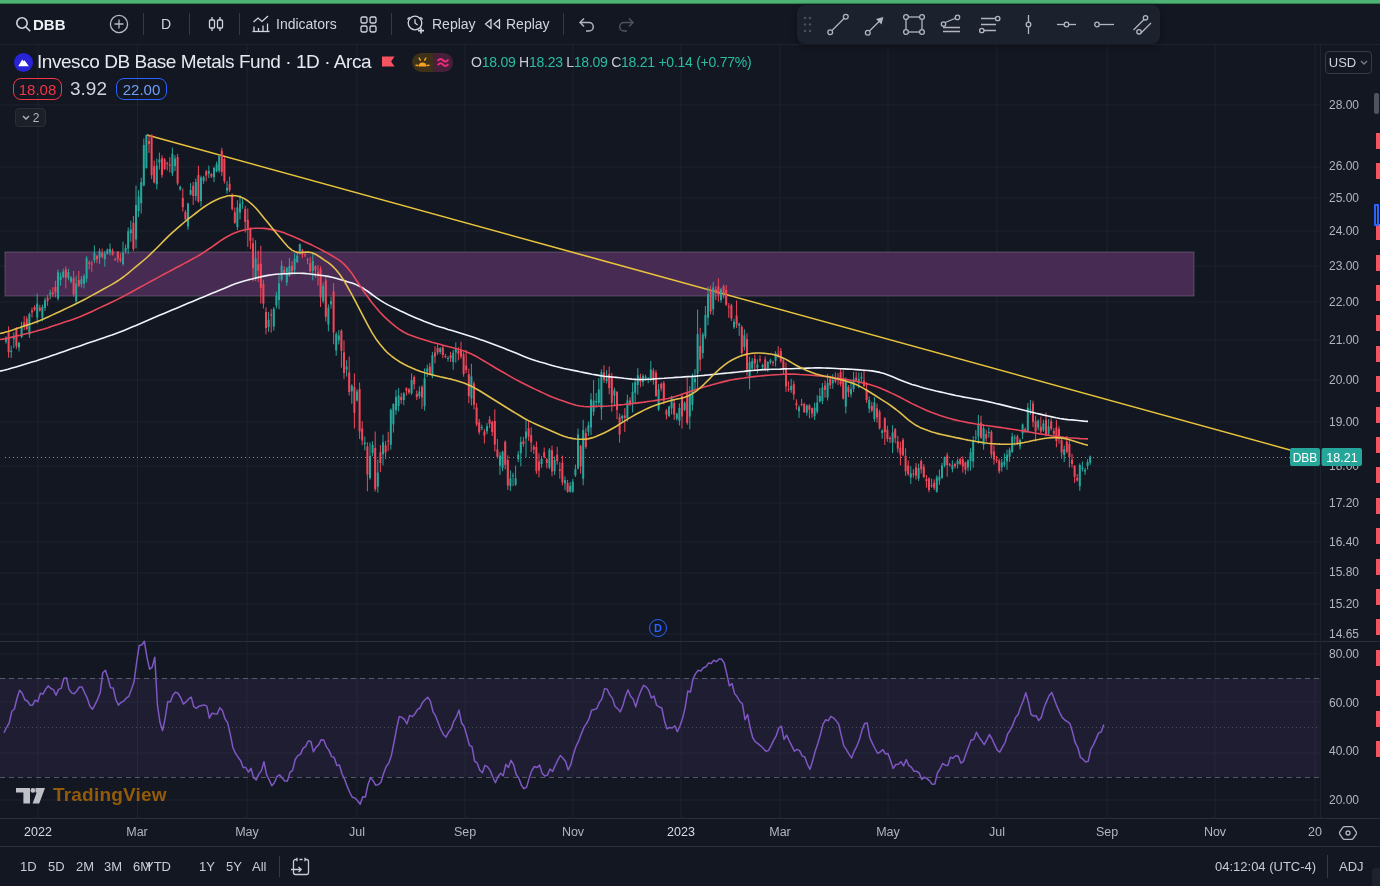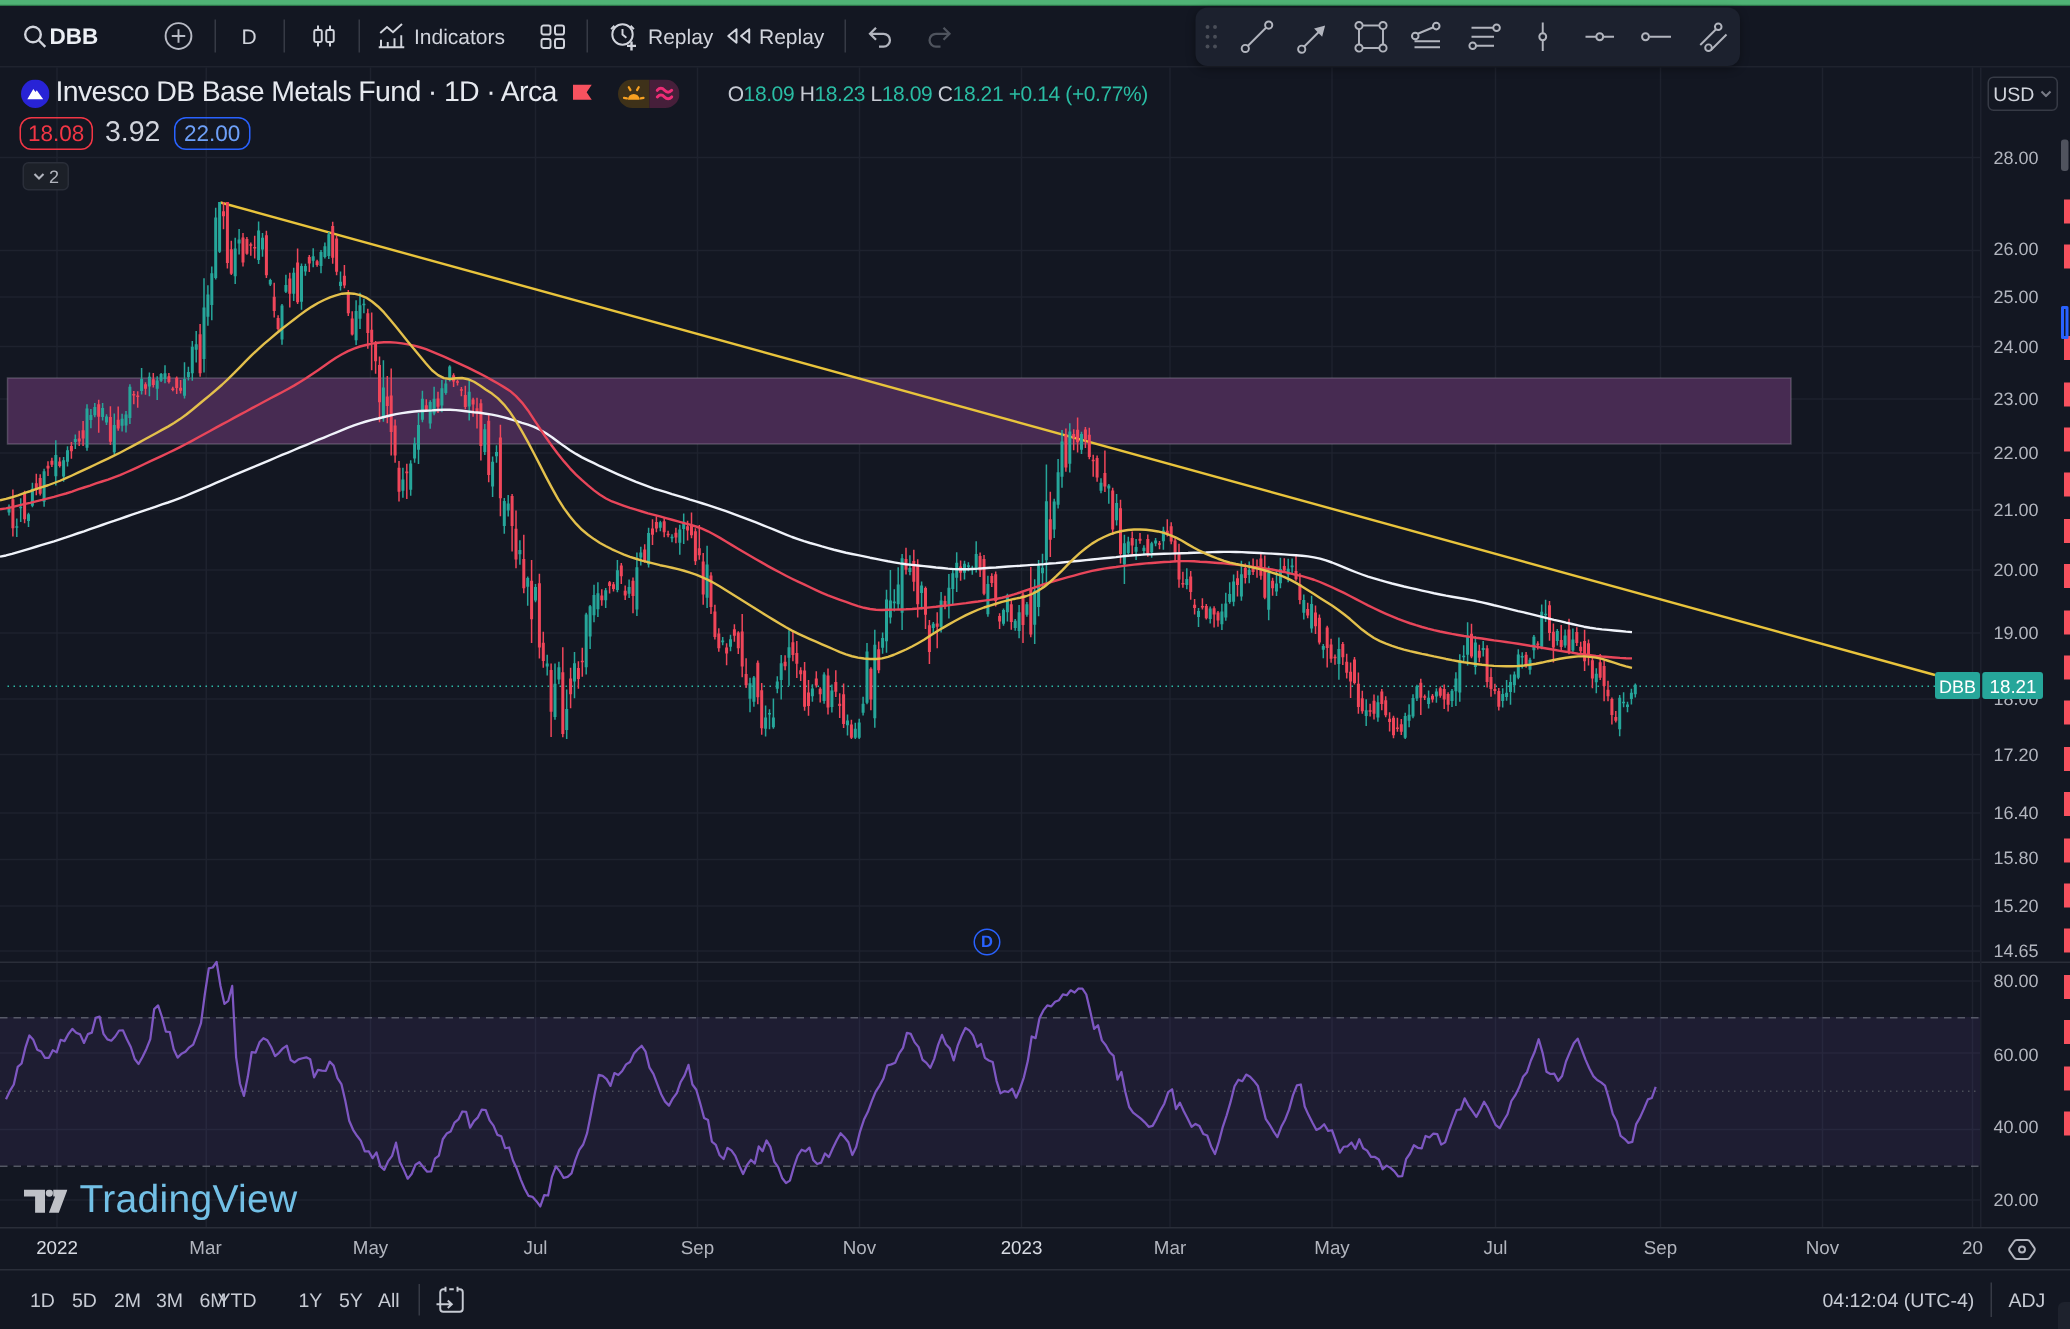--- a/index.html
+++ b/index.html
@@ -10,21 +10,21 @@
 .sep{position:absolute;top:10px;width:1px;height:22px;background:#363a45}
 .htext{font-size:14px;color:#d1d4dc}
 #legend1{left:14px;top:51px;height:22px;display:flex;align-items:center;gap:4px}
 .t15{font-size:19px;letter-spacing:-0.45px;color:#e6e9ef}
 #legend2{left:13px;top:78px;height:22px;display:flex;align-items:flex-end}
 .box{height:22px;border-radius:8px;display:flex;align-items:center;justify-content:center;font-size:15px}
 #btn2{left:15px;top:108px;width:31px;height:19px;border:1px solid #2a2e39;background:#1c2028;border-radius:4px;display:flex;align-items:center;justify-content:center;gap:3px;color:#b2b5be;font-size:12px}
 #dtb{left:797px;top:5px;width:363px;height:39px;background:#1c212e;border-radius:8px;box-shadow:0 2px 6px rgba(0,0,0,.35)}
 #usd{left:1325px;top:51px;width:47px;height:23px;border:1px solid #363a45;border-radius:4px;display:flex;align-items:center;justify-content:center;gap:4px;color:#d1d4dc;font-size:13px}
 #wm{left:16px;top:784px;display:flex;align-items:center;gap:8px;color:#d5d7dc;opacity:.9}
-#wm .wt{font-size:26px;font-weight:normal;letter-spacing:0.2px;color:#7dd3fc}
+#wm .wt{font-size:19px;font-weight:bold;letter-spacing:0.2px;color:#a16207}
 #dcirc{left:649px;top:619px;width:18px;height:18px;border:1.5px solid #2962ff;border-radius:50%;color:#2962ff;font-size:11px;display:flex;align-items:center;justify-content:center;font-weight:bold}
 #bbar{left:0;top:847px;width:1380px;height:39px;color:#c7cbd4;font-size:13px}
 .bitem{position:absolute;top:0;height:39px;display:flex;align-items:center}
 #strip{left:1374px;top:45px;width:6px;height:841px}
 .rm{position:absolute;left:2px;width:4px;height:16px;background:#f7525f}
 </style></head>
 <body>
 <svg id="chart" width="1380" height="886" viewBox="0 0 1380 886" style="position:absolute;left:0;top:0">
 <path d="M38,45V818M137.5,45V818M247,45V818M357,45V818M465,45V818M573,45V818M681,45V818M780,45V818M888,45V818M997,45V818M1107,45V818M1215,45V818M1315,45V818M0,105H1320M0,167H1320M0,198H1320M0,231H1320M0,266H1320M0,302H1320M0,340H1320M0,380H1320M0,422H1320M0,466H1320M0,503H1320M0,542H1320M0,573H1320M0,604H1320M0,634H1320M0,654H1320M0,702H1320M0,753H1320M0,800H1320" stroke="#1e222e" fill="none"></path>
 <rect x="5" y="252" width="1189" height="44" fill="#472b52" stroke="#9b93a5" stroke-opacity="0.38" stroke-width="1"></rect>
@@ -246,21 +246,21 @@
             <path d="M4.2 2.2l1.1 1.9M10.8 2.2l-1.1 1.9M1 9.2l1.9.4M14 9.2l-1.9.4"></path>
           </g>
         </svg>
     </div>
     <div style="width:20.5px;background:#461f3a;display:flex;align-items:center;justify-content:center">
       <svg width="14" height="12" viewBox="0 0 14 12" fill="none" stroke="#ee2d76" stroke-width="2" stroke-linecap="round">
           <path d="M2.2 4.2q2.4,-2.6 4.8,0t4.8,0M2.2 8.6q2.4,-2.6 4.8,0t4.8,0"></path>
         </svg>
     </div>
   </div>
-  <span id="ohlc" style="margin-left:28px;font-size:14px;letter-spacing:-0.26px;color:#c7cbd4;white-space:pre">O<span style="color:#2abda4">18.09</span> H<span style="color:#2abda4">18.23</span> L<span style="color:#2abda4">18.09</span> C<span style="color:#2abda4">18.21</span> <span style="color:#2abda4">+0.14 (+0.77%)</span></span>
+  <span id="ohlc" style="margin-left:14px;font-size:14px;letter-spacing:-0.26px;color:#c7cbd4;white-space:pre">O<span style="color:#2abda4">18.09</span> H<span style="color:#2abda4">18.23</span> L<span style="color:#2abda4">18.09</span> C<span style="color:#2abda4">18.21</span> <span style="color:#2abda4">+0.14 (+0.77%)</span></span>
 </div>
 
 <div class="abs" id="legend2">
   <div class="box" style="width:49px;border:1.5px solid #f23645;color:#f23645">18.08</div>
   <div style="margin-left:8px;font-size:19px;color:#d1d4dc">3.92</div>
   <div class="box" style="margin-left:9px;width:51px;border:1.5px solid #2962ff;color:#6ea0f8">22.00</div>
 </div>
 
 <div class="abs" id="btn2">
   <svg width="8" height="5" viewBox="0 0 8 5" fill="none" stroke="#b2b5be" stroke-width="1.4">

